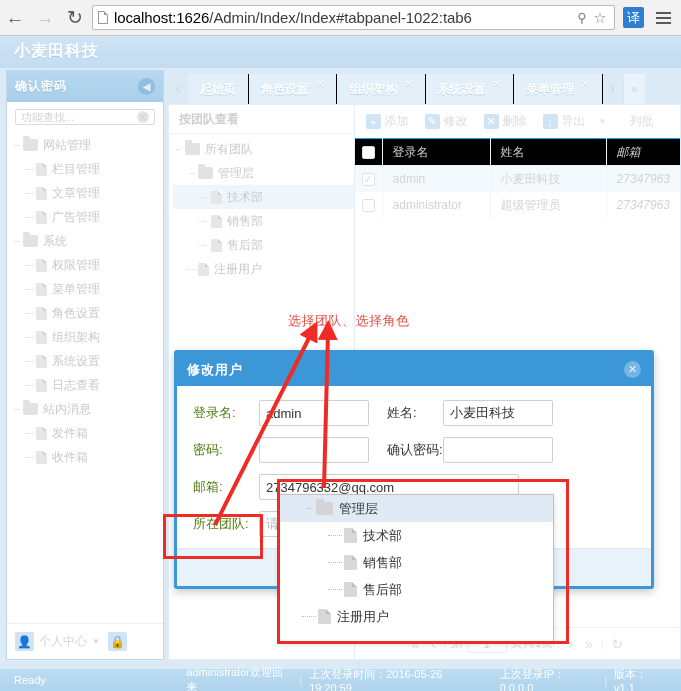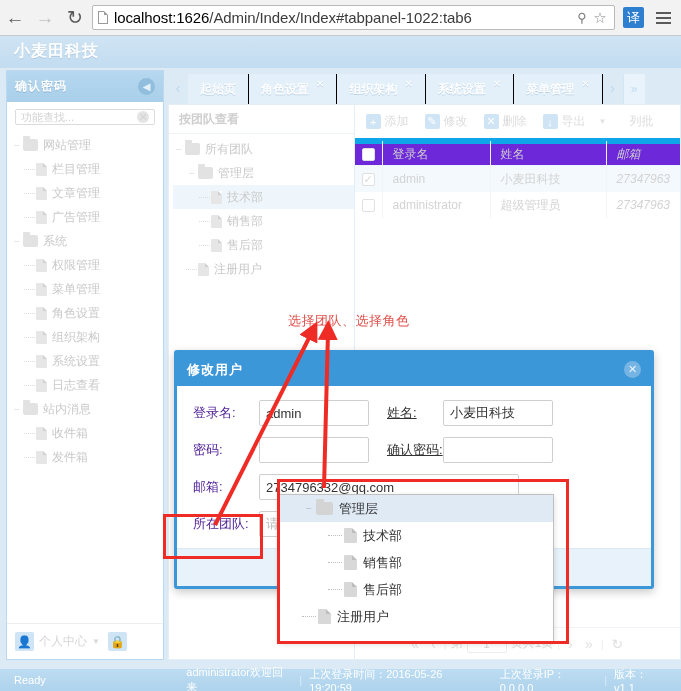--- a/index.html
+++ b/index.html
@@ -160,22 +160,22 @@
     display: flex; align-items: center; gap: 4px; height: 24px; padding: 0 7px;
     font-size: 12px; color: #dcdcdc; border-radius: 2px;
   }
   .tb-ico {
     width: 15px; height: 15px; border-radius: 2px; background: #cfe4f4;
     display: flex; align-items: center; justify-content: center; color: #fff; font-size: 11px;
   }
   .tb-split { color: #e2e2e2; font-size: 8px; padding: 0 4px; }
 
   .grid-head {
-    display: flex; height: 28px; border-top: 6px solid #0ea5e9; border-bottom: 1px solid #f0f4f8;
-    background: #6d28d9; align-items: center;
+    display: flex; height: 28px; border-top: 1px solid #0ea5e9; border-bottom: 1px solid #f0f4f8;
+    background: #000000; align-items: center;
   }
   .gcell { font-size: 12px; color: #cfcfcf; padding: 0 10px; height: 28px; display: flex; align-items: center; }
   .gcol-chk { width: 28px; justify-content: center; padding: 0; border-right: 1px solid #f2f5f8; }
   .gcol-a { width: 108px; border-right: 1px solid #f2f5f8; }
   .gcol-b { width: 116px; border-right: 1px solid #f2f5f8; }
   .gcol-c { flex: 1; font-style: italic; }
   .chkbox { width: 13px; height: 13px; border: 1px solid #e0e0e0; border-radius: 2px; background: #fff; }
   .chkbox.checked { color: #d8d8d8; font-size: 11px; display: flex; align-items: center; justify-content: center; border-color: #e0e0e0; }
   .grow { display: flex; height: 26px; align-items: center; }
   .grow.sel { background: #f4f9fd; }
@@ -209,28 +209,28 @@
     height: 33px; background: #3c97d9; display: flex; align-items: center; padding: 0 10px;
   }
   .dlg-title { font-size: 13px; color: #fff; font-weight: bold; letter-spacing: 1px; }
   .dlg-close {
     margin-left: auto; width: 17px; height: 17px; border-radius: 50%;
     background: #76b5e3; color: #eaf4fc; font-size: 11px;
     display: flex; align-items: center; justify-content: center;
   }
   .dlg-body { padding: 14px 16px 0 16px; position: relative; }
   .frow { display: flex; align-items: center; margin-bottom: 11px; }
-  .flabel { font-size: 13px; color: #4c1d95; width: 66px; flex: 0 0 auto; }
+  .flabel { font-size: 13px; color: #4d7c0f; width: 66px; flex: 0 0 auto; }
   .finput {
     height: 26px; border: 1px solid #cfcfcf; border-radius: 2px; background: #fff;
     display: flex; align-items: center; padding: 0 6px; font-size: 13px; color: #333;
   }
   .fw-half { width: 110px; }
   .fw-wide { width: 260px; }
-  .flabel2 { font-size: 13px; color: #333; width: 74px; flex: 0 0 auto; padding-left: 18px; text-decoration: underline; }
+  .flabel2 { font-size: 13px; color: #333; width: 74px; flex: 0 0 auto; padding-left: 18px; }
   .fsel {
     height: 26px; border: 1px solid #cfcfcf; border-radius: 2px; background: #fff;
     display: flex; align-items: center; padding: 0 6px; font-size: 13px; color: #bbb;
   }
   .fsel .cv { margin-left: auto; color: #888; font-size: 8px; }
   .dlg-footer {
     position: absolute; bottom: 0; left: 0; width: 100%; height: 38px; background: #e8f2fa;
     border-top: 1px solid #d8e8f5;
   }
 
@@ -379,27 +379,27 @@
           <div class="tree-node">
             <span class="tnode-indent" style="width: 0px;"></span>
             <span class="dash">−</span>
             <span class="ico-folder"></span>
             <span>站内消息</span>
           </div>
           <div class="tree-node">
             <span class="tnode-indent" style="width: 13px;"></span>
             <span class="dotline"></span>
             <span class="ico-file"></span>
+            <span>发件箱</span>
+          </div>
+          <div class="tree-node">
+            <span class="tnode-indent" style="width: 13px;"></span>
+            <span class="dotline"></span>
+            <span class="ico-file"></span>
             <span>收件箱</span>
-          </div>
-          <div class="tree-node">
-            <span class="tnode-indent" style="width: 13px;"></span>
-            <span class="dotline"></span>
-            <span class="ico-file"></span>
-            <span>发件箱</span>
           </div>
         </div>
       <div class="nav-footer">
         <div class="usr-btn">
           <span class="usr-square">👤</span>
           <span class="usr-label">个人中心</span>
           <span class="caret-sm">▼</span>
         </div>
         <div class="usr-square">🔒</div>
       </div>

